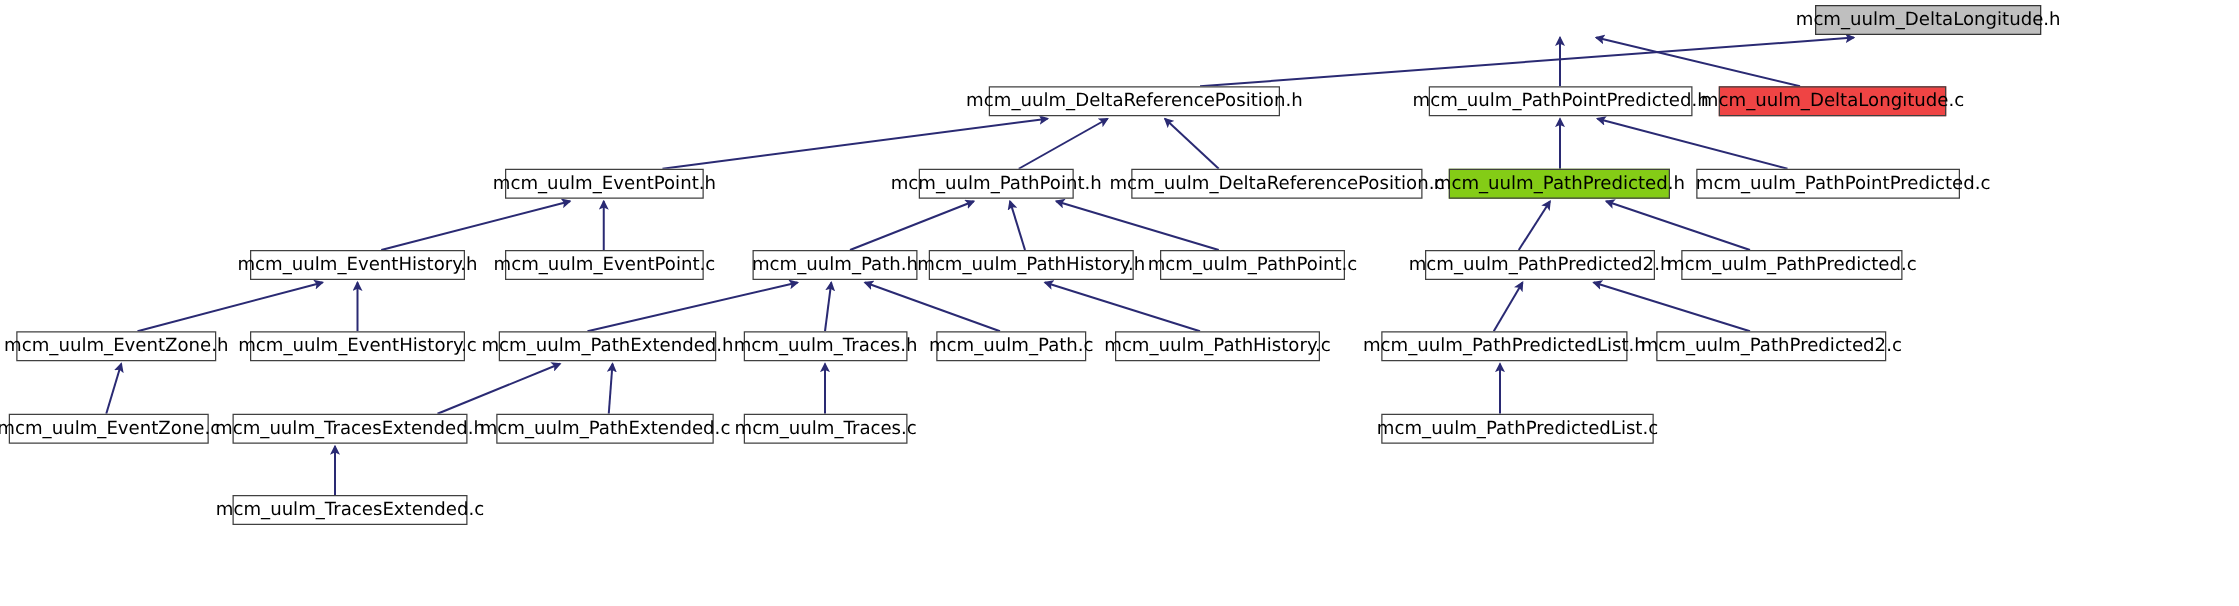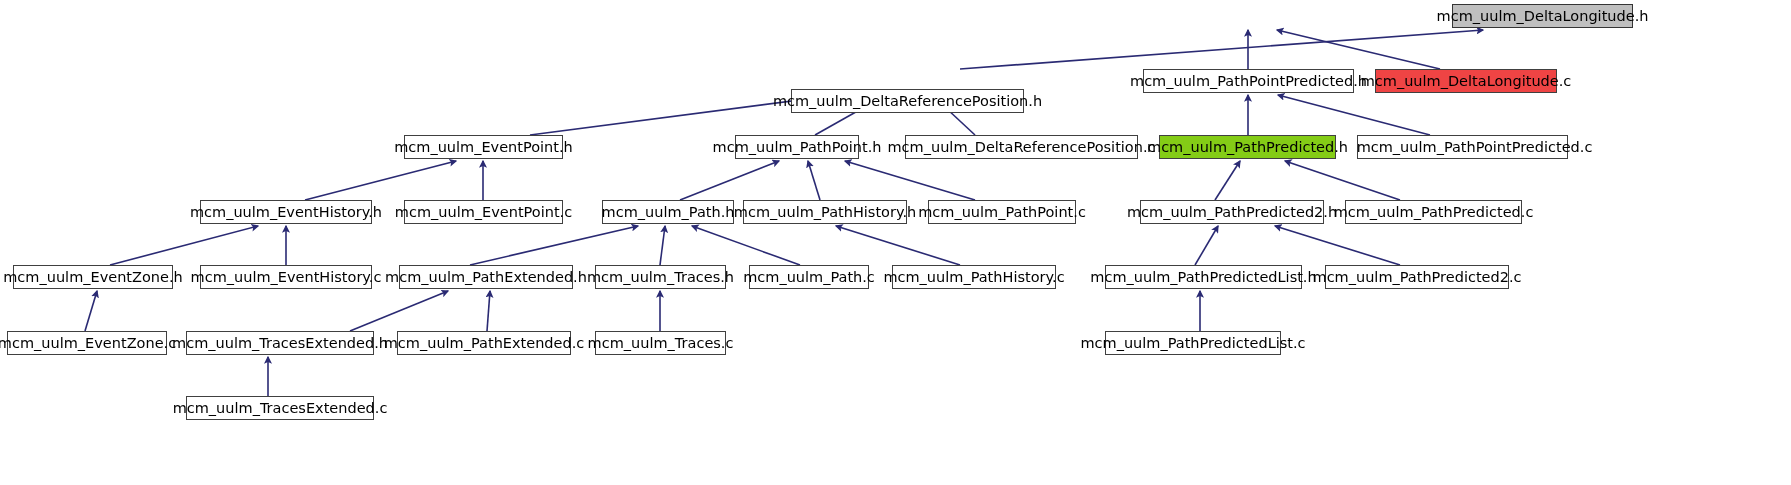--- a/index.html
+++ b/index.html
@@ -81,21 +81,21 @@
       <line x1="350" y1="331" x2="448" y2="291" stroke="#2a2a73" stroke-width="1.6" marker-end="url(#arrowhead)"></line>
       <line x1="487" y1="331" x2="490" y2="291" stroke="#2a2a73" stroke-width="1.6" marker-end="url(#arrowhead)"></line>
       <line x1="660" y1="331" x2="660" y2="291" stroke="#2a2a73" stroke-width="1.6" marker-end="url(#arrowhead)"></line>
       <line x1="1200" y1="331" x2="1200" y2="291" stroke="#2a2a73" stroke-width="1.6" marker-end="url(#arrowhead)"></line>
       <line x1="268" y1="396" x2="268" y2="357" stroke="#2a2a73" stroke-width="1.6" marker-end="url(#arrowhead)"></line>
     </svg>
   <div id="node-layer">
       <div class="node root" title="mcm_uulm_DeltaLongitude.h" style="left: 1452px; top: 4px; width: 181px; height: 24px; border-color: rgb(53, 53, 53); background: rgb(191, 191, 191); color: rgb(0, 0, 0); align-items: center;">
         <span>mcm_uulm_DeltaLongitude.h</span>
       </div>
-      <div class="node" title="mcm_uulm_DeltaReferencePosition.h" style="left: 791px; top: 69px; width: 233px; height: 24px; border-color: rgb(64, 64, 64); background: rgb(255, 255, 255); color: rgb(0, 0, 0); margin-top: 20px;">
+      <div class="node" title="mcm_uulm_DeltaReferencePosition.h" style="left: 791px; top: 69px; width: 233px; height: 24px; border-color: rgb(64, 64, 64); background: rgb(255, 255, 255); color: rgb(0, 0, 0);">
         <span>mcm_uulm_DeltaReferencePosition.h</span>
       </div>
       <div class="node" title="mcm_uulm_PathPointPredicted.h" style="left: 1143px; top: 69px; width: 211px; height: 24px; border-color: rgb(64, 64, 64); background: rgb(255, 255, 255); color: rgb(0, 0, 0);">
         <span>mcm_uulm_PathPointPredicted.h</span>
       </div>
       <div class="node" title="mcm_uulm_DeltaLongitude.c" style="left: 1375px; top: 69px; width: 182px; height: 24px; border-color: rgb(64, 64, 64); background: #ef4444; color: rgb(0, 0, 0);">
         <span>mcm_uulm_DeltaLongitude.c</span>
       </div>
       <div class="node" title="mcm_uulm_EventPoint.h" style="left: 404px; top: 135px; width: 159px; height: 24px; border-color: rgb(64, 64, 64); background: rgb(255, 255, 255); color: rgb(0, 0, 0);">
         <span>mcm_uulm_EventPoint.h</span>
@@ -162,20 +162,20 @@
       </div>
       <div class="node" title="mcm_uulm_TracesExtended.h" style="left: 186px; top: 331px; width: 188px; height: 24px; border-color: rgb(64, 64, 64); background: rgb(255, 255, 255); color: rgb(0, 0, 0);">
         <span>mcm_uulm_TracesExtended.h</span>
       </div>
       <div class="node" title="mcm_uulm_PathExtended.c" style="left: 397px; top: 331px; width: 174px; height: 24px; border-color: rgb(64, 64, 64); background: rgb(255, 255, 255); color: rgb(0, 0, 0);">
         <span>mcm_uulm_PathExtended.c</span>
       </div>
       <div class="node" title="mcm_uulm_Traces.c" style="left: 595px; top: 331px; width: 131px; height: 24px; border-color: rgb(64, 64, 64); background: rgb(255, 255, 255); color: rgb(0, 0, 0);">
         <span>mcm_uulm_Traces.c</span>
       </div>
-      <div class="node" title="mcm_uulm_PathPredictedList.c" style="left: 1105px; top: 331px; width: 176px; height: 24px; border-color: rgb(64, 64, 64); background: rgb(255, 255, 255); color: rgb(0, 0, 0);">
+      <div class="node" title="mcm_uulm_PathPredictedList.c" style="left: 1105px; top: 331px; width: 218px; height: 24px; border-color: rgb(64, 64, 64); background: rgb(255, 255, 255); color: rgb(0, 0, 0);">
         <span>mcm_uulm_PathPredictedList.c</span>
       </div>
       <div class="node" title="mcm_uulm_TracesExtended.c" style="left: 186px; top: 396px; width: 188px; height: 24px; border-color: rgb(64, 64, 64); background: rgb(255, 255, 255); color: rgb(0, 0, 0);">
         <span>mcm_uulm_TracesExtended.c</span>
       </div>
     </div>
 </div>
 
 </body></html>

